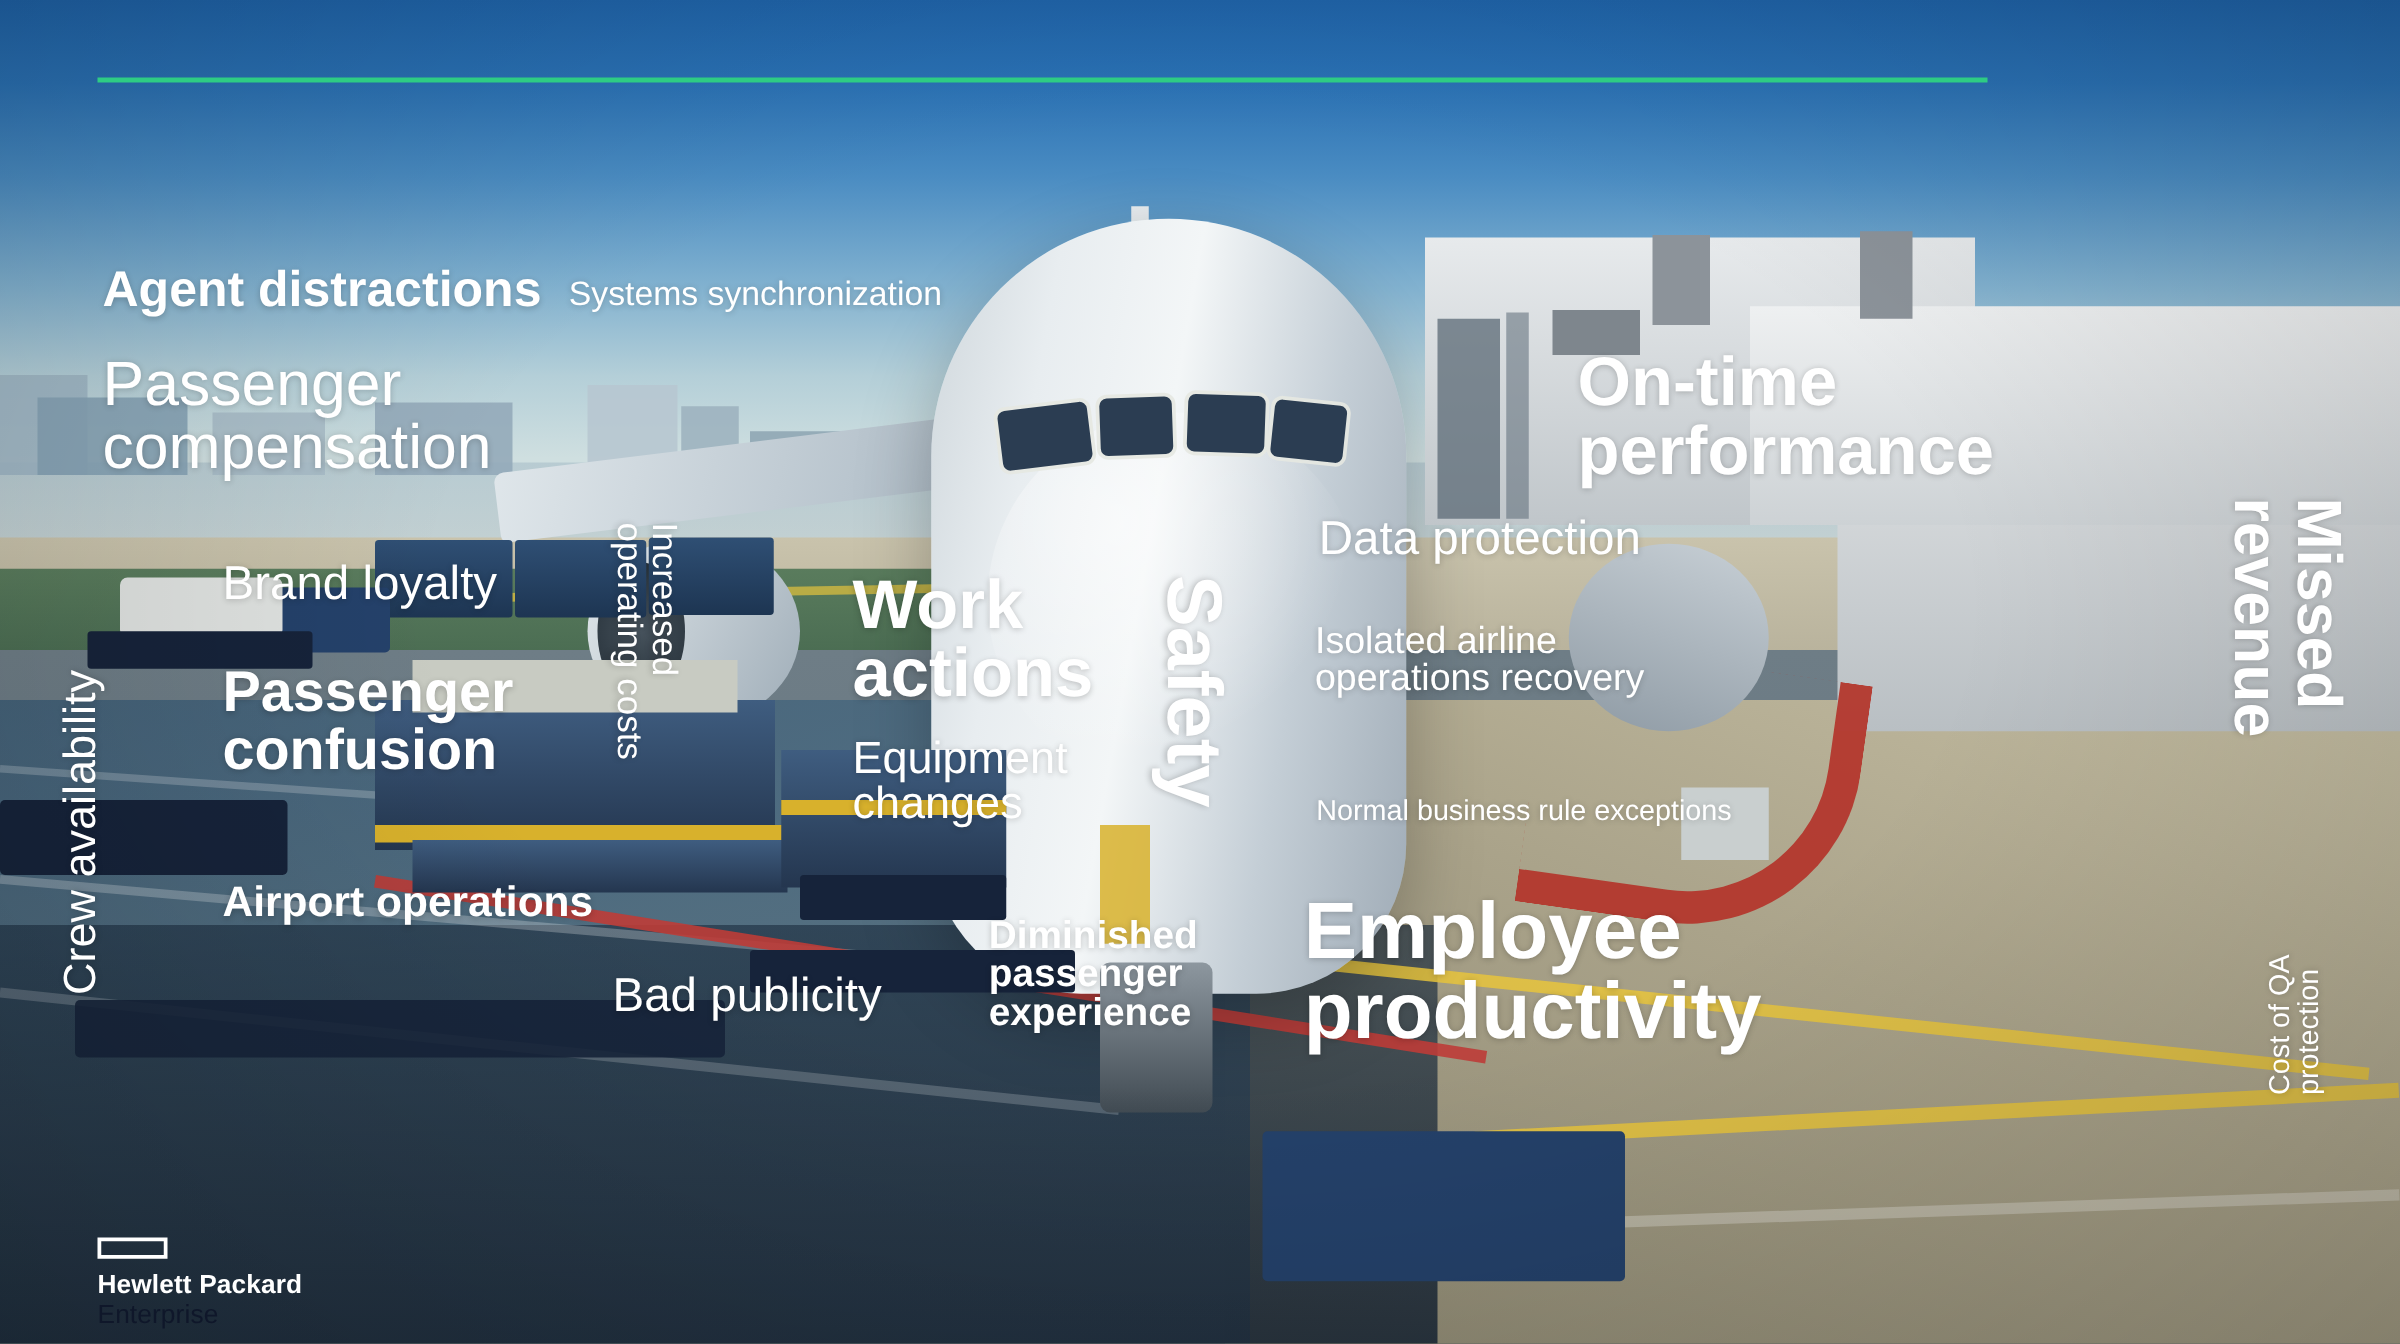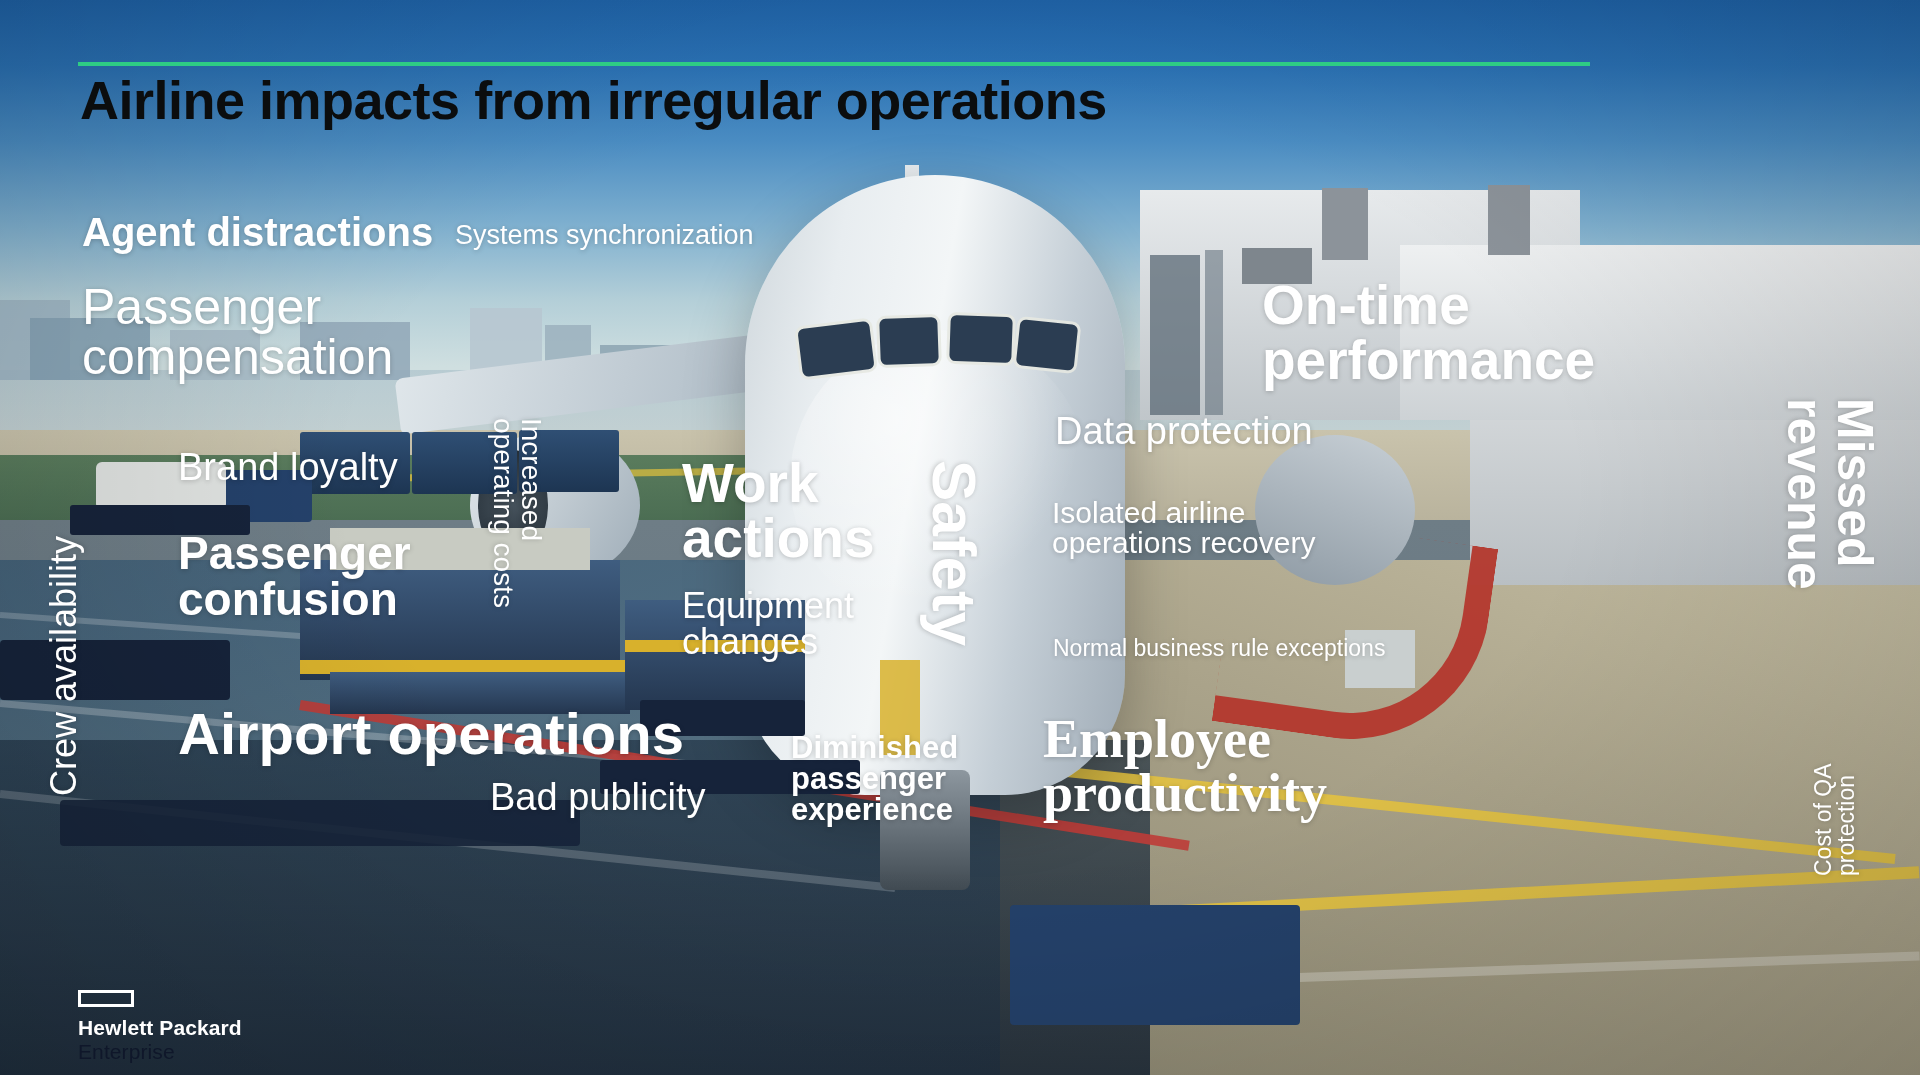--- a/index.html
+++ b/index.html
@@ -238,21 +238,20 @@
     <div class="cart-d" style="left:600px;top:760px;width:260px;height:34px;"></div>
     <div class="grey-box" style="left:1345px;top:630px;width:70px;height:58px;background:#c9cfcf;"></div>
     <div class="yellow" style="left:880px;top:660px;width:40px;height:95px;opacity:.85;"></div>
     <div class="cart-d" style="left:0;top:640px;width:230px;height:60px;border-radius:4px;"></div>
     <div class="cart-d" style="left:60px;top:800px;width:520px;height:46px;border-radius:4px;opacity:.9;"></div>
 
     <div class="vignette"></div>
   </div>
 
   <div class="accent-line"></div>
-  <div class="title">Airline impacts from irregular operations</div>
 
   <div id="wordcloud">
       <div class="w n" style="font-size: 40px; left: 82px; top: 212px; font-weight: bold;">Agent distractions</div>
       <div class="w n" style="font-size: 27px; left: 455px; top: 222px;">Systems synchronization</div>
       <div class="w n" style="font-size: 50px; left: 82px; top: 282px;">Passenger
 compensation</div>
       <div class="w b" style="font-size: 55px; left: 1262px; top: 278px;">On-time
 performance</div>
       <div class="w n" style="font-size: 38px; left: 1055px; top: 412px;">Data protection</div>
       <div class="w n rot-ccw" style="font-size: 36px; left: 82px; top: 760px; bottom: auto;">Crew availability</div>
@@ -266,25 +265,25 @@
 operations recovery</div>
       <div class="w b rot-cw" style="font-size: 50px; left: 1880px; top: 398px;">Missed
 revenue</div>
       <div class="w b" style="font-size: 46px; left: 178px; top: 530px;">Passenger
 confusion</div>
       <div class="w n" style="font-size: 36px; left: 682px; top: 588px;">Equipment
 changes</div>
       <div class="w n" style="font-size: 23px; left: 1053px; top: 637px;">Normal business rule exceptions</div>
       <div class="w n rot-ccw" style="font-size: 23px; left: 1858px; top: 830px; bottom: auto;">Cost of QA
 protection</div>
-      <div class="w b" style="font-size: 58px; left: 178px; top: 705px;">Airport operations</div>
+      <div class="w b" style="font-size: 34px; left: 178px; top: 705px;">Airport operations</div>
       <div class="w b" style="font-size: 31px; left: 770px; top: 732px; margin-left: 21px;">Diminished
 passenger
 experience</div>
-      <div class="w b" style="font-size: 54px; left: 1043px; top: 712px; font-family: Liberation Serif, serif;">Employee
+      <div class="w b" style="font-size: 64px; left: 1043px; top: 712px;">Employee
 productivity</div>
       <div class="w n" style="font-size: 38px; left: 490px; top: 778px;">Bad publicity</div>
     </div>
 
   <div class="logo">
     <div class="logo-mark"></div>
     <div class="logo-l1">Hewlett Packard</div>
     <div class="logo-l2">Enterprise</div>
   </div>
 

